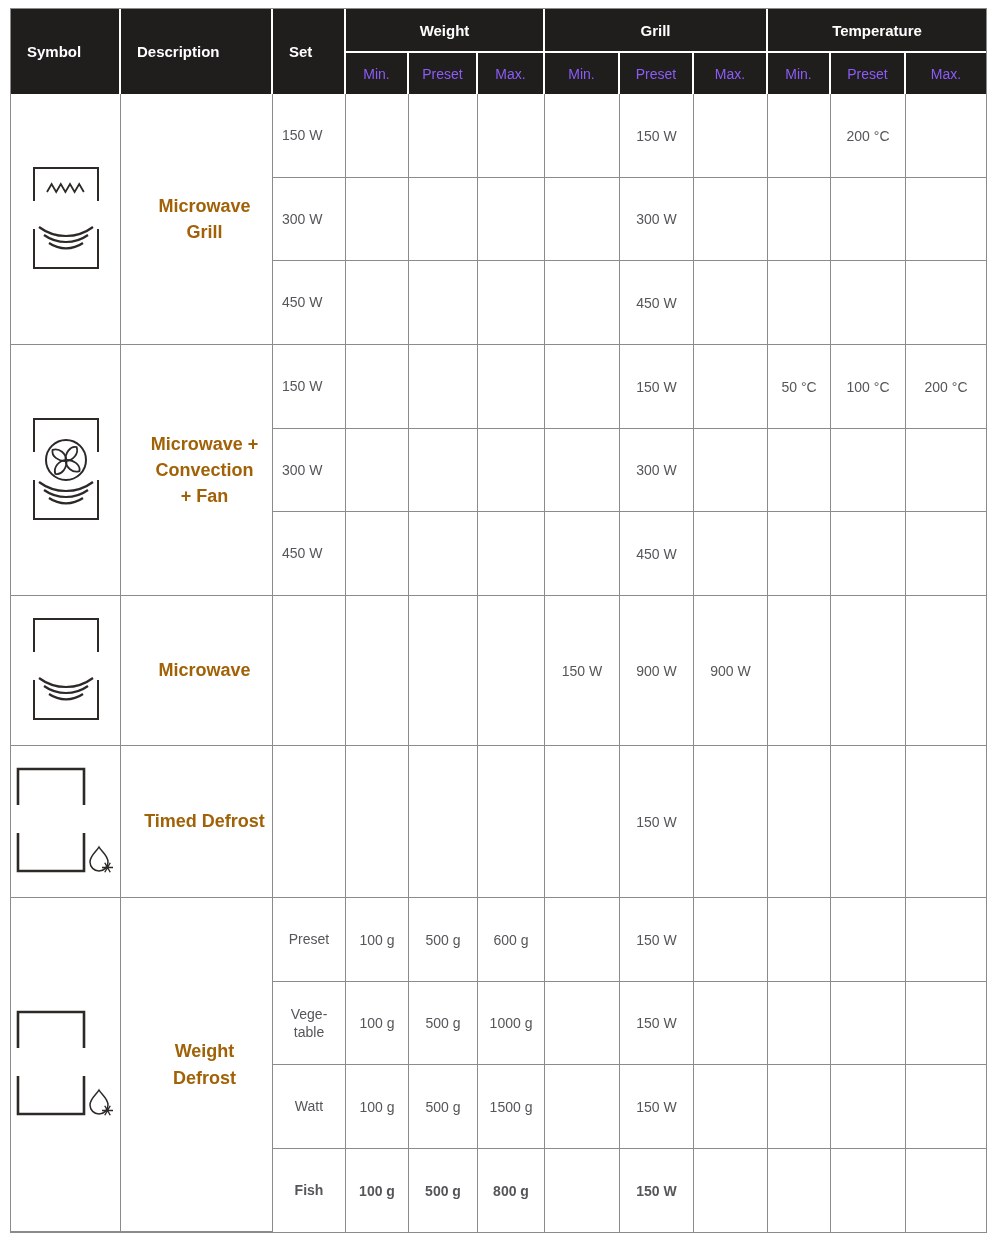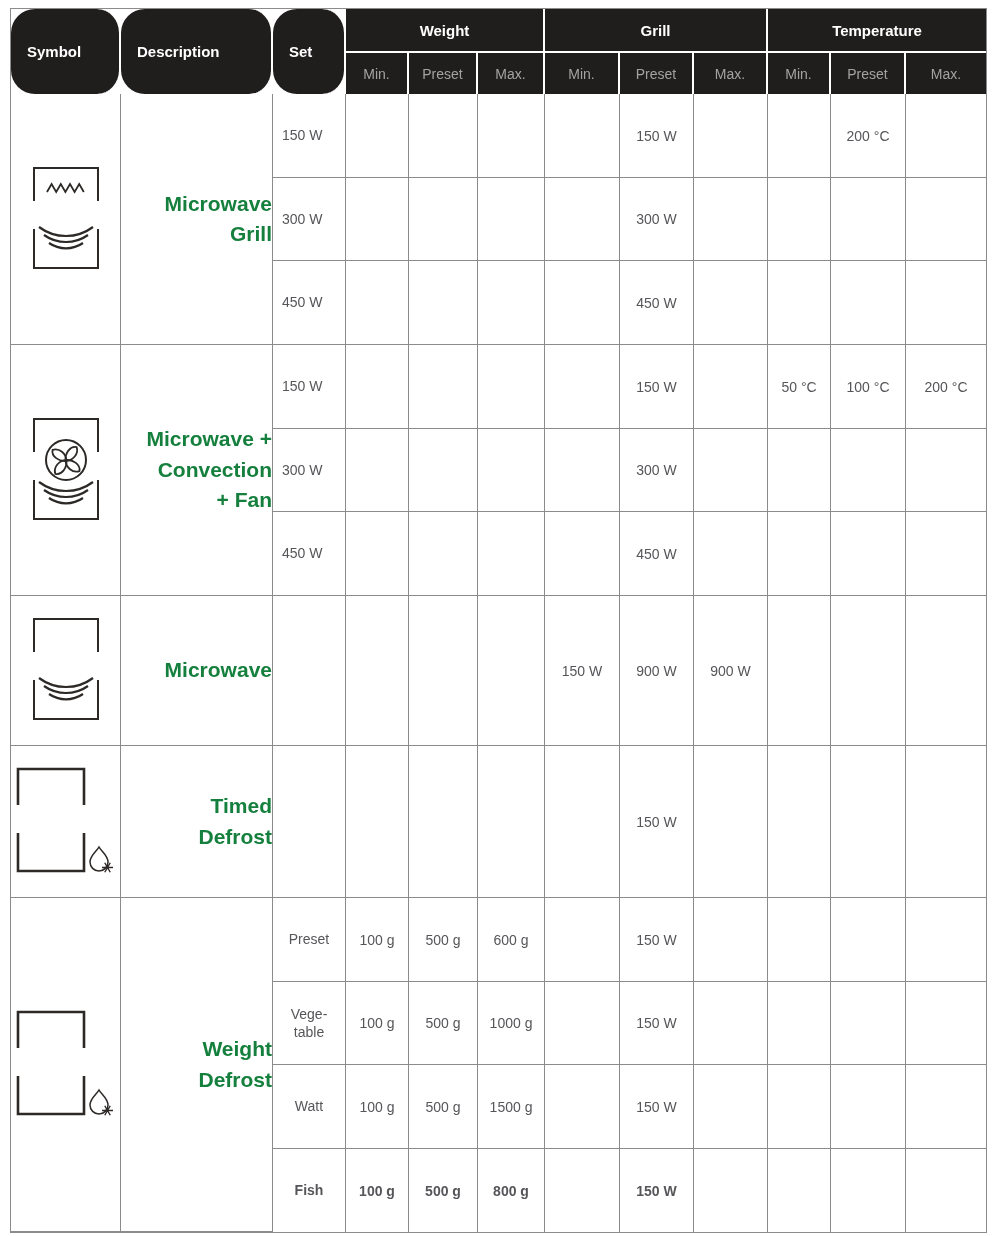--- a/index.html
+++ b/index.html
@@ -8,34 +8,34 @@
 
   table{border-collapse:separate;border-spacing:0;table-layout:fixed;width:975px;
         border:1px solid #8b8b8b;}
 
   
   thead th{background:#201d1d;color:#ffffff;padding:0;margin:0;
            border-right:2px solid #ffffff;vertical-align:middle;}
   thead tr > th:last-child{border-right:0;}
   thead tr.gr{height:44px;}
   thead tr.sr{height:41px;}
-  th.lh{font-size:15px;font-weight:700;text-align:left;padding-left:16px;border-radius:24px;}
+  th.lh{font-size:15px;font-weight:700;text-align:left;padding-left:16px;}
   th.group{font-size:15px;font-weight:700;text-align:center;border-bottom:2px solid #ffffff;}
-  th.sub{font-size:14px;font-weight:400;color:#a3a3a3;text-align:center;}
+  th.sub{font-size:14px;font-weight:400;color:#8b5cf6;text-align:center;}
 
   
   tbody td{border-right:1px solid #8b8b8b;border-bottom:1px solid #8b8b8b;
            padding:0;vertical-align:middle;text-align:center;
            font-size:14px;color:#56565a;background:#fff;}
   tbody tr > td:last-child{border-right:0;}
   tbody tr:last-child > td{border-bottom:0;}
 
   td.symbol{text-align:center;}
-  td.desc{text-align:right;padding-left:16px;font-size:21px;font-weight:700;
-          color:#15803d;white-space:pre-line;line-height:1.45;}
+  td.desc{text-align:center;padding-left:16px;font-size:18px;font-weight:700;
+          color:#a16207;white-space:pre-line;line-height:1.45;}
   td.set{white-space:pre-line;line-height:1.3;}
   td.set.al{text-align:left;padding-left:9px;}
 
   .icon-box{display:inline-block;line-height:0;}
   .sym-svg{display:block;}
   .sym-svg .st{fill:none;stroke:#2c2927;stroke-width:2;stroke-linecap:butt;stroke-linejoin:miter;}
   .sym-svg .thick{stroke-width:2.6;}
   .sym-svg .thin{stroke-width:1.8;}
   .sym-svg .arc{stroke-width:2.2;fill:none;stroke:#2c2927;}
   .sym-svg .fine{stroke-width:1.5;fill:none;stroke:#2c2927;}

